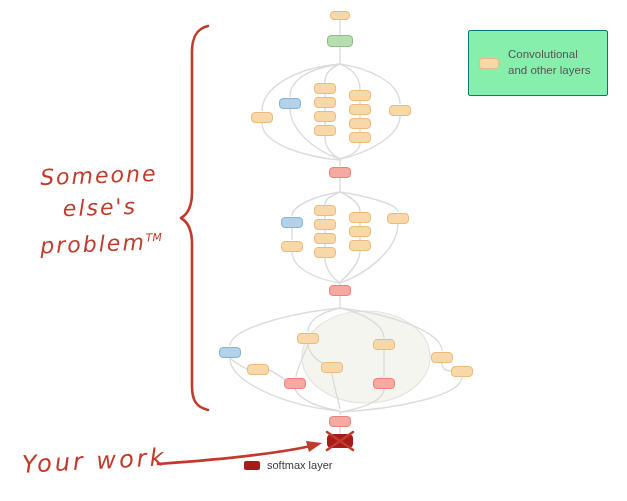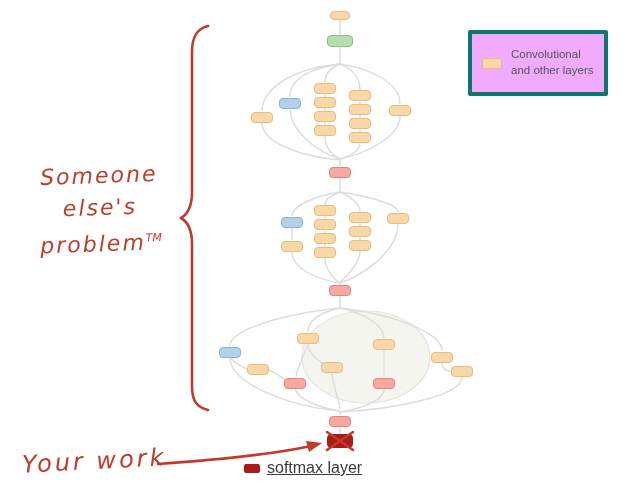--- a/index.html
+++ b/index.html
@@ -33,33 +33,33 @@
   .someone sup{font-size:11px;letter-spacing:0;}
   .yourwork{
     position:absolute;left:22px;top:447px;z-index:4;
     color:var(--annotation,#c13b2c);
     font-family:"DejaVu Sans", sans-serif;font-style:italic;
     font-size:24px;letter-spacing:3px;transform:rotate(-3deg);
     white-space:nowrap;
   }
   .legend{
     position:absolute;left:468px;top:30px;width:140px;height:66px;z-index:5;
-    background:#f0abfc;border:4px solid #0f766e;border-radius:2px;
+    background:#86efac;border:1px solid #0f766e;border-radius:2px;
     display:flex;align-items:center;gap:9px;padding:0 10px;box-sizing:border-box;
     box-shadow:0 1px 2px rgba(0,0,0,0.03);
   }
   .swatch{display:inline-block;border-radius:3px;box-sizing:border-box;flex:0 0 auto;}
   .swatch.conv{width:20px;height:11px;background:var(--conv-fill,#f8d8a8);border:1px solid var(--conv-border,#ecba7c);}
   .swatch.softmax{width:16px;height:9px;background:var(--softmax-fill,#a81b1b);border-radius:2px;}
   .legend-text{font-size:11.5px;line-height:1.35;color:#555;}
   .caption{
     position:absolute;left:244px;top:459px;z-index:4;
     display:flex;align-items:center;gap:7px;
   }
-  .caption-text{font-size:16px;color:#3a3a3a;text-decoration:underline;}
+  .caption-text{font-size:11px;color:#3a3a3a;}
 </style>
 </head>
 <body>
 
 <div class="stage">
 
   <svg id="edges" class="layer" width="627" height="501" viewBox="0 0 627 501">
     <ellipse class="block-fill" cx="366" cy="357" rx="64" ry="46"></ellipse>
     <g>
       <path class="edge" d="M340,19 L340,35"></path>

